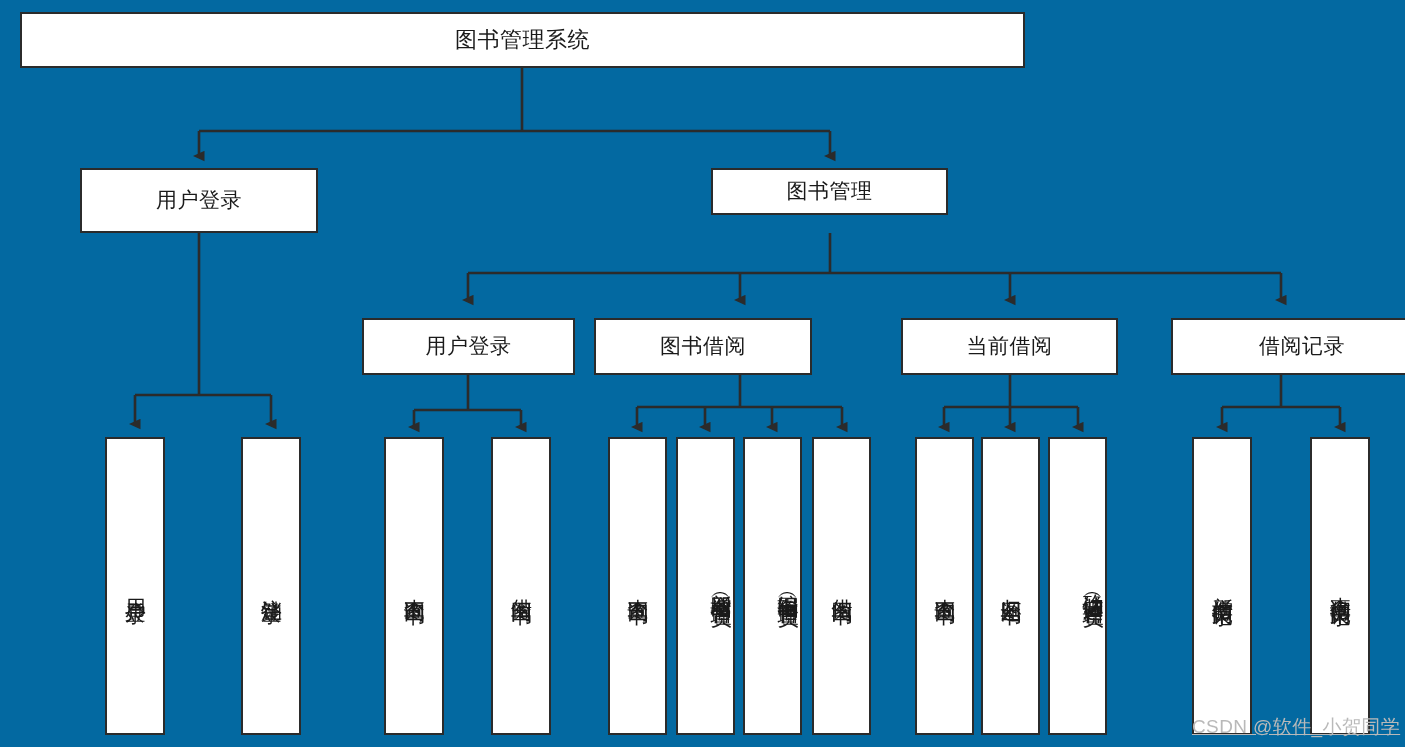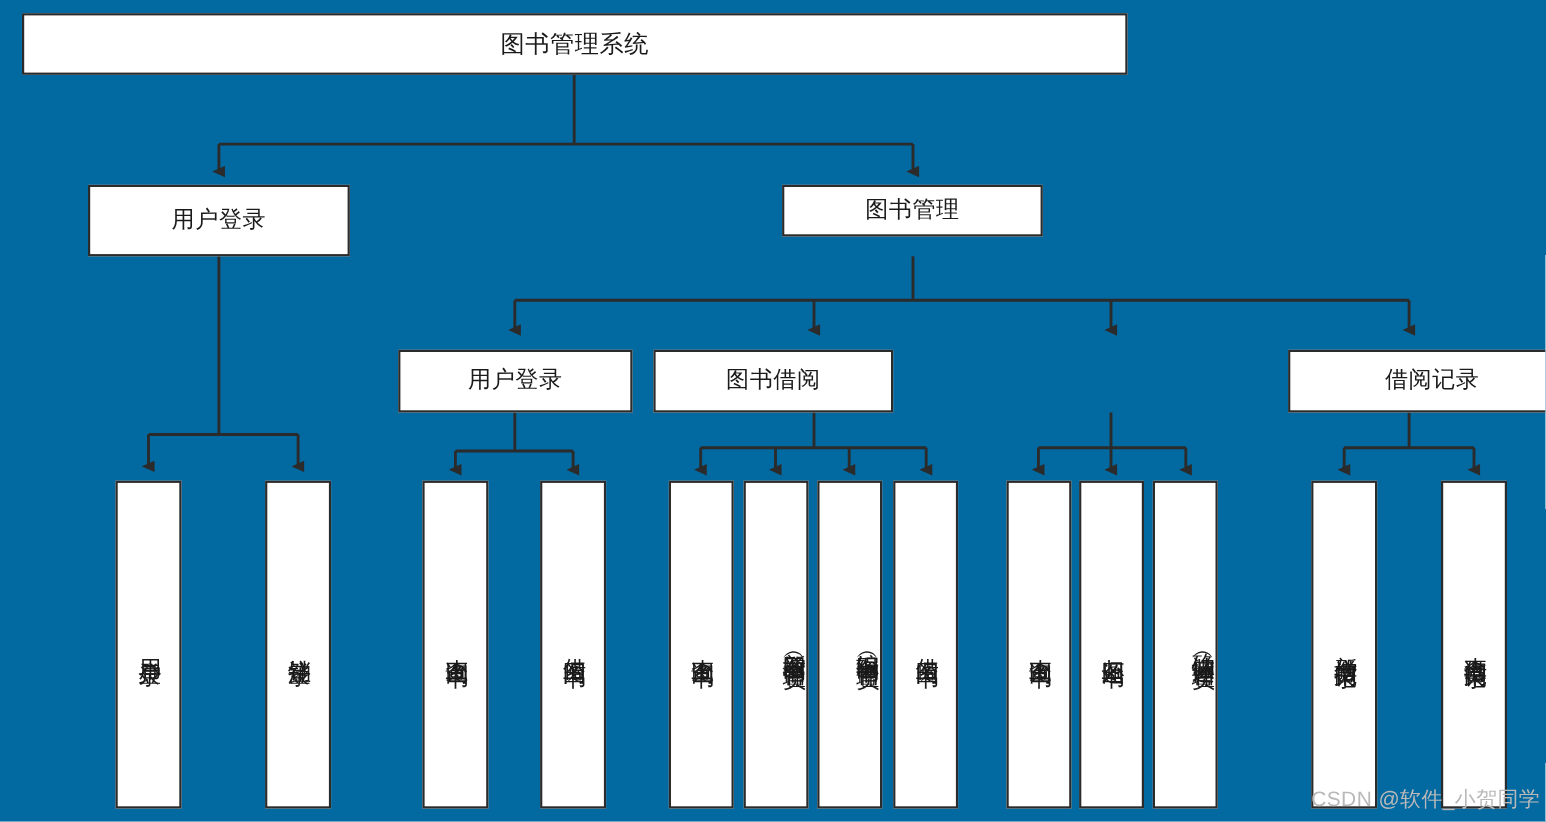--- a/index.html
+++ b/index.html
@@ -120,35 +120,36 @@
     </g>
   </svg>
 
   <div class="node horiz root" style="left:20px; top:12px; width:1005px; height:56px;">图书管理系统</div>
 
   <div class="node horiz" style="left:80px; top:168px; width:238px; height:65px;">用户登录</div>
   <div class="node horiz" style="left:711px; top:168px; width:237px; height:47px;">图书管理</div>
 
   <div class="node horiz" style="left:362px; top:318px; width:213px; height:57px;">用户登录</div>
   <div class="node horiz" style="left:594px; top:318px; width:218px; height:57px;">图书借阅</div>
+  <div class="node horiz" style="left:901px; top:318px; width:217px; height:57px;">当前借阅</div>
   <div class="node horiz" style="left:1171px; top:318px; width:262px; height:57px;">借阅记录</div>
 
   <div class="node vert centerv" style="left:105px; top:437px; width:60px; height:298px;">用户登录</div>
   <div class="node vert centerv" style="left:241px; top:437px; width:60px; height:298px;">注销登录</div>
 
   <div class="node vert centerv" style="left:384px; top:437px; width:60px; height:298px;">查询图书</div>
   <div class="node vert centerv" style="left:491px; top:437px; width:60px; height:298px;">借阅图书</div>
 
   <div class="node vert centerv" style="left:608px; top:437px; width:59px; height:298px;">查询图书</div>
   <div class="node vert" style="left:676px; top:437px; width:59px; height:298px;">新增图书（管理员）</div>
   <div class="node vert" style="left:743px; top:437px; width:59px; height:298px;">编辑图书（管理员）</div>
   <div class="node vert centerv" style="left:812px; top:437px; width:59px; height:298px;">借阅图书</div>
 
   <div class="node vert centerv" style="left:915px; top:437px; width:59px; height:298px;">查询图书</div>
   <div class="node vert centerv" style="left:981px; top:437px; width:59px; height:298px;">归还图书</div>
   <div class="node vert" style="left:1048px; top:437px; width:59px; height:298px;">确认归还（管理员）</div>
 
   <div class="node vert centerv" style="left:1192px; top:437px; width:60px; height:298px;">新增借阅记录</div>
   <div class="node vert centerv" style="left:1310px; top:437px; width:60px; height:298px;">查询借阅记录</div>
 
-  <div class="watermark" style="left:1192px; top:714px;">CSDN @软件_小贺同学</div>
+  <div class="watermark" style="left:1192px; top:714px;text-decoration:underline;">CSDN @软件_小贺同学</div>
 
 </div>
 
 </body></html>

